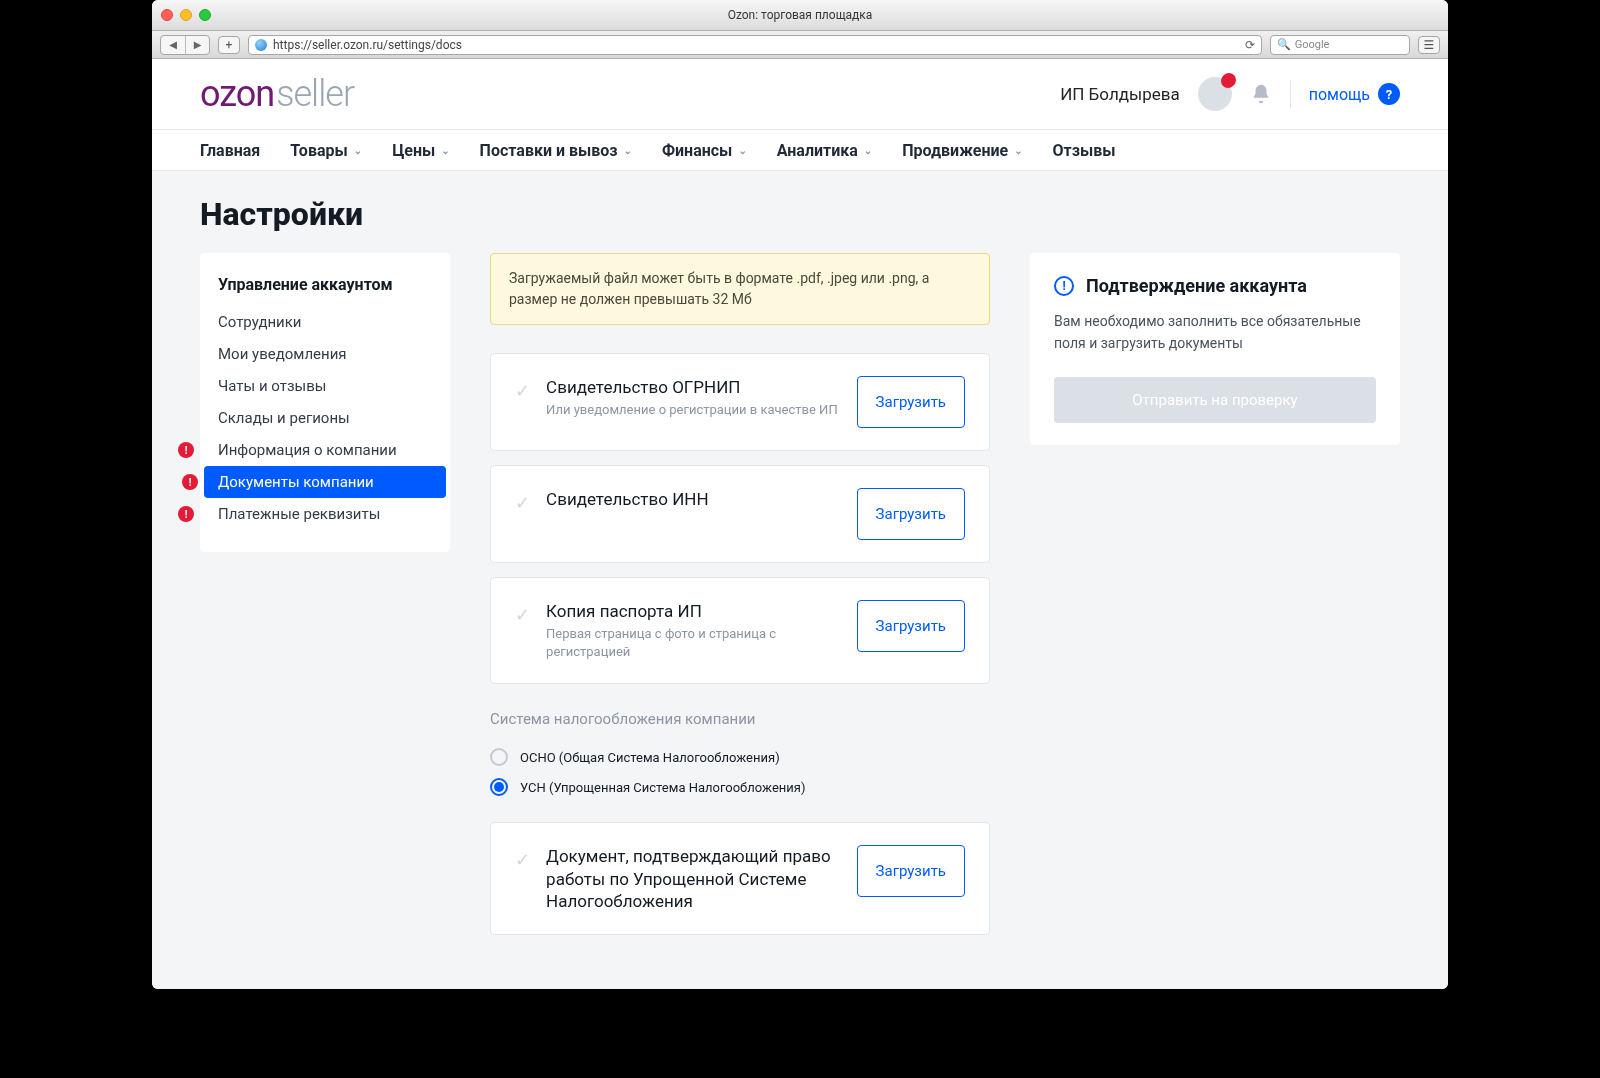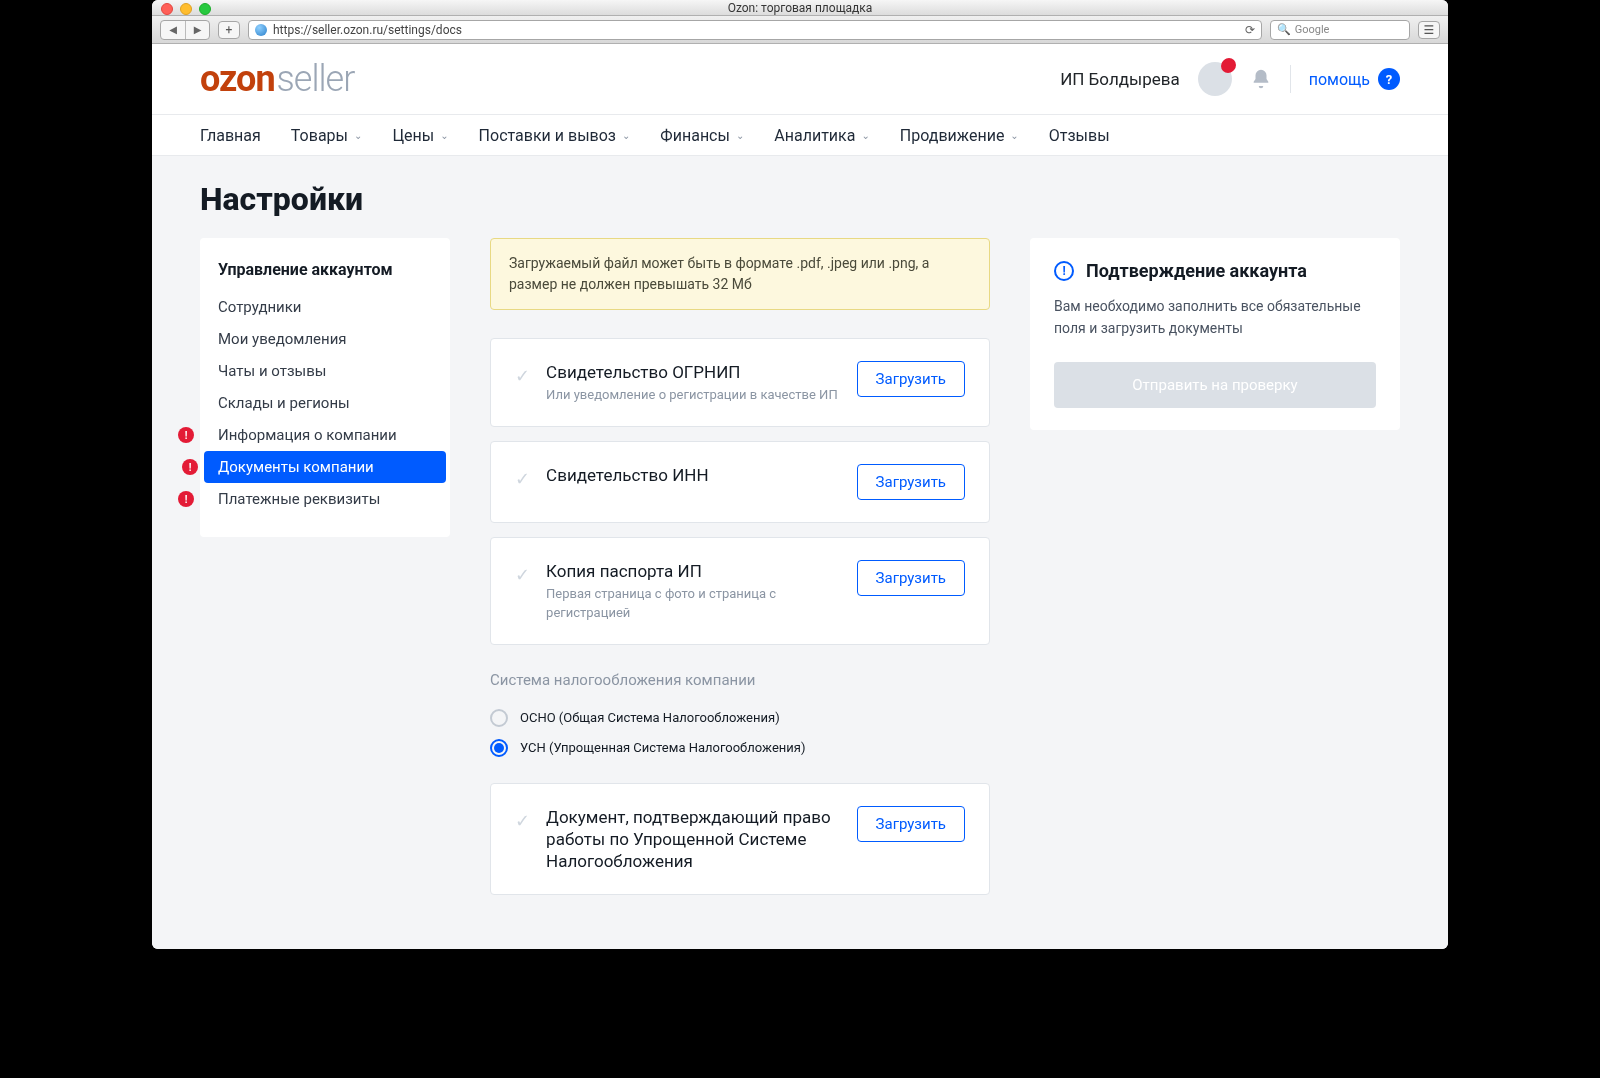--- a/index.html
+++ b/index.html
@@ -1,66 +1,66 @@
 <!DOCTYPE html>
 <html><head>
 <meta charset="utf-8">
 <style>
 *{box-sizing:border-box;margin:0;padding:0;font-family:-apple-system,BlinkMacSystemFont,"Segoe UI",Roboto,Arial,sans-serif}
 body{background:#000;display:flex;justify-content:center;align-items:flex-start;padding:0}
 .mac-window{width:1296px;background:#ededed;border-radius:6px;overflow:hidden;box-shadow:0 4px 20px rgba(0,0,0,.3)}
-.titlebar{height:16px;background:linear-gradient(#f6f6f6,#dcdcdc);display:flex;align-items:flex-end;position:relative;border-bottom:1px solid #b0b0b0}
+.titlebar{height:31px;background:linear-gradient(#f6f6f6,#dcdcdc);display:flex;align-items:center;position:relative;border-bottom:1px solid #b0b0b0}
 .traffic{display:flex;gap:7px;padding-left:9px}
 .tl{width:12px;height:12px;border-radius:50%}
 .tl.r{background:#ff5f57;border:1px solid #e2463f}
 .tl.y{background:#ffbd2e;border:1px solid #dea123}
 .tl.g{background:#28c940;border:1px solid #1dad2b}
 .titlebar-title{position:absolute;left:0;right:0;text-align:center;font-size:12px;color:#363636}
 .toolbar{height:28px;background:linear-gradient(#f0f0f0,#d8d8d8);border-bottom:1px solid #b0b0b0;display:flex;align-items:center;padding:0 8px;gap:8px}
 .navbtns{display:flex;border:1px solid #a6a6a6;border-radius:4px;overflow:hidden;background:#f6f6f6}
 .navbtn{width:24px;height:18px;display:flex;align-items:center;justify-content:center;font-size:10px;color:#666}
 .navbtn+.navbtn{border-left:1px solid #bbb}
 .sqbtn{width:22px;height:18px;border:1px solid #a6a6a6;border-radius:4px;background:#f6f6f6;display:flex;align-items:center;justify-content:center;font-size:12px;color:#555}
 .addrbar{flex:1;height:20px;border:1px solid #a6a6a6;border-radius:4px;background:#fff;display:flex;align-items:center;padding:0 6px;gap:6px;font-size:12px;color:#444}
 .globe{width:12px;height:12px;border-radius:50%;background:radial-gradient(circle at 35% 30%,#8fd0ff,#2a7fc9)}
 .refresh{font-size:12px;color:#666;margin-left:auto}
 .searchbar{width:140px;height:20px;border:1px solid #a6a6a6;border-radius:4px;background:#fff;display:flex;align-items:center;padding:0 6px;gap:4px;font-size:11px;color:#888}
 .viewport{background:#f4f5f7;overflow:hidden}
 .app-header{background:#fff;height:70px;display:flex;align-items:center;padding:0 48px;justify-content:space-between}
 .logo{display:flex;align-items:baseline;gap:2px}
-.logo-ozon{color:#c2410c;font-weight:700;font-size:36px;letter-spacing:-1px}
+.logo-ozon{color:#701a75;font-weight:400;font-size:36px;letter-spacing:-1px}
 .logo-seller{color:#9ba6b5;font-size:36px;font-weight:300;letter-spacing:-1px}
 .header-right{display:flex;align-items:center;gap:18px}
 .company-name{font-size:17px;color:#212529}
 .avatar{width:34px;height:34px;border-radius:50%;background:#dbe0e6;position:relative}
 .avatar::after{content:"";position:absolute;top:-3px;right:-3px;width:14px;height:14px;border-radius:50%;background:#e31b36;color:#fff;font-size:10px}
 .alert-dot{width:14px;height:14px;border-radius:50%;background:#e31b36;display:flex;align-items:center;justify-content:center;color:#fff;font-size:9px;font-weight:bold;position:absolute;top:-4px;right:-4px}
 .bell{width:22px;height:22px;color:#b4bcc7}
 .divider{width:1px;height:28px;background:#e1e5ea}
 .help-link{color:#005bff;font-size:16px;display:flex;align-items:center;gap:8px}
 .help-q{width:22px;height:22px;border-radius:50%;background:#005bff;color:#fff;display:flex;align-items:center;justify-content:center;font-size:13px;font-weight:bold}
 .main-nav{background:#fff;border-top:1px solid #e8eaed;border-bottom:1px solid #e8eaed;height:42px;display:flex;align-items:center;padding:0 48px;gap:30px}
-.nav-item{font-size:16px;font-weight:400;color:#1f2937;display:flex;align-items:center;gap:6px;cursor:pointer}
+.nav-item{font-size:16px;font-weight:700;color:#1f2937;display:flex;align-items:center;gap:6px;cursor:pointer}
 .chev{font-size:10px;color:#8b95a3}
 .page-head{padding:24px 48px 20px}
 .page-title{font-size:32px;font-weight:800;color:#141b24}
 .layout{display:flex;padding:0 48px 40px;gap:40px;align-items:flex-start}
 .sidebar{width:250px;background:#fff;border-radius:4px;padding:22px 0}
 .side-section{font-size:16px;font-weight:700;color:#141b24;padding:0 18px 12px}
 .side-item{display:flex;align-items:center;gap:10px;padding:7px 18px;font-size:15px;color:#343c48;cursor:pointer;position:relative}
 .side-item.active{background:#005bff;color:#fff;border-radius:4px;margin:0 4px;padding:7px 14px}
 .side-alert{position:absolute;left:-22px;width:16px;height:16px;border-radius:50%;background:#e31b36;color:#fff;font-size:10px;font-weight:bold;display:flex;align-items:center;justify-content:center}
 .content{flex:1;max-width:510px}
 .info-box{background:#fdf8de;border:1px solid #e8d983;border-radius:4px;padding:14px 18px;font-size:14px;color:#4a4a3a;line-height:1.5;margin-bottom:28px}
 .upload-card{background:#fff;border:1px solid #e1e5ea;border-radius:4px;padding:22px 24px;display:flex;align-items:flex-start;gap:16px;margin-bottom:14px}
 .check-icon{color:#cfd6de;font-size:18px;flex-shrink:0;margin-top:4px}
 .upload-text{flex:1}
 .upload-title{font-size:17px;font-weight:400;color:#141b24;line-height:1.3}
 .upload-sub{font-size:13px;color:#8b95a3;margin-top:3px;line-height:1.4}
-.upload-btn{border:1px solid #005bff;color:#005bff;background:#fff;padding:8px 18px;font-size:15px;border-radius:4px;cursor:pointer;flex-shrink:0}
+.upload-btn{border:1px solid #005bff;color:#005bff;background:#fff;padding:16px 18px;font-size:15px;border-radius:4px;cursor:pointer;flex-shrink:0}
 .tax-section{margin-top:26px}
 .tax-head{font-size:15px;color:#8b95a3;margin-bottom:14px}
 .radio-row{display:flex;align-items:center;gap:12px;padding:6px 0;font-size:13px;color:#141b24;cursor:pointer}
 .radio{width:18px;height:18px;border:2px solid #c3cad3;border-radius:50%;flex-shrink:0;display:flex;align-items:center;justify-content:center}
 .radio.checked{border-color:#005bff}
 .radio.checked::after{content:"";width:10px;height:10px;border-radius:50%;background:#005bff}
 .right-panel{width:370px;background:#fff;border-radius:4px;padding:22px 24px}
 .panel-head{display:flex;align-items:center;gap:12px;font-size:18px;font-weight:700;color:#141b24;margin-bottom:14px}
 .info-ico{width:20px;height:20px;border:2px solid #005bff;border-radius:50%;color:#005bff;display:flex;align-items:center;justify-content:center;font-size:12px;font-weight:bold;flex-shrink:0}
 .panel-text{font-size:14px;color:#4a5361;line-height:1.6;margin-bottom:22px}

